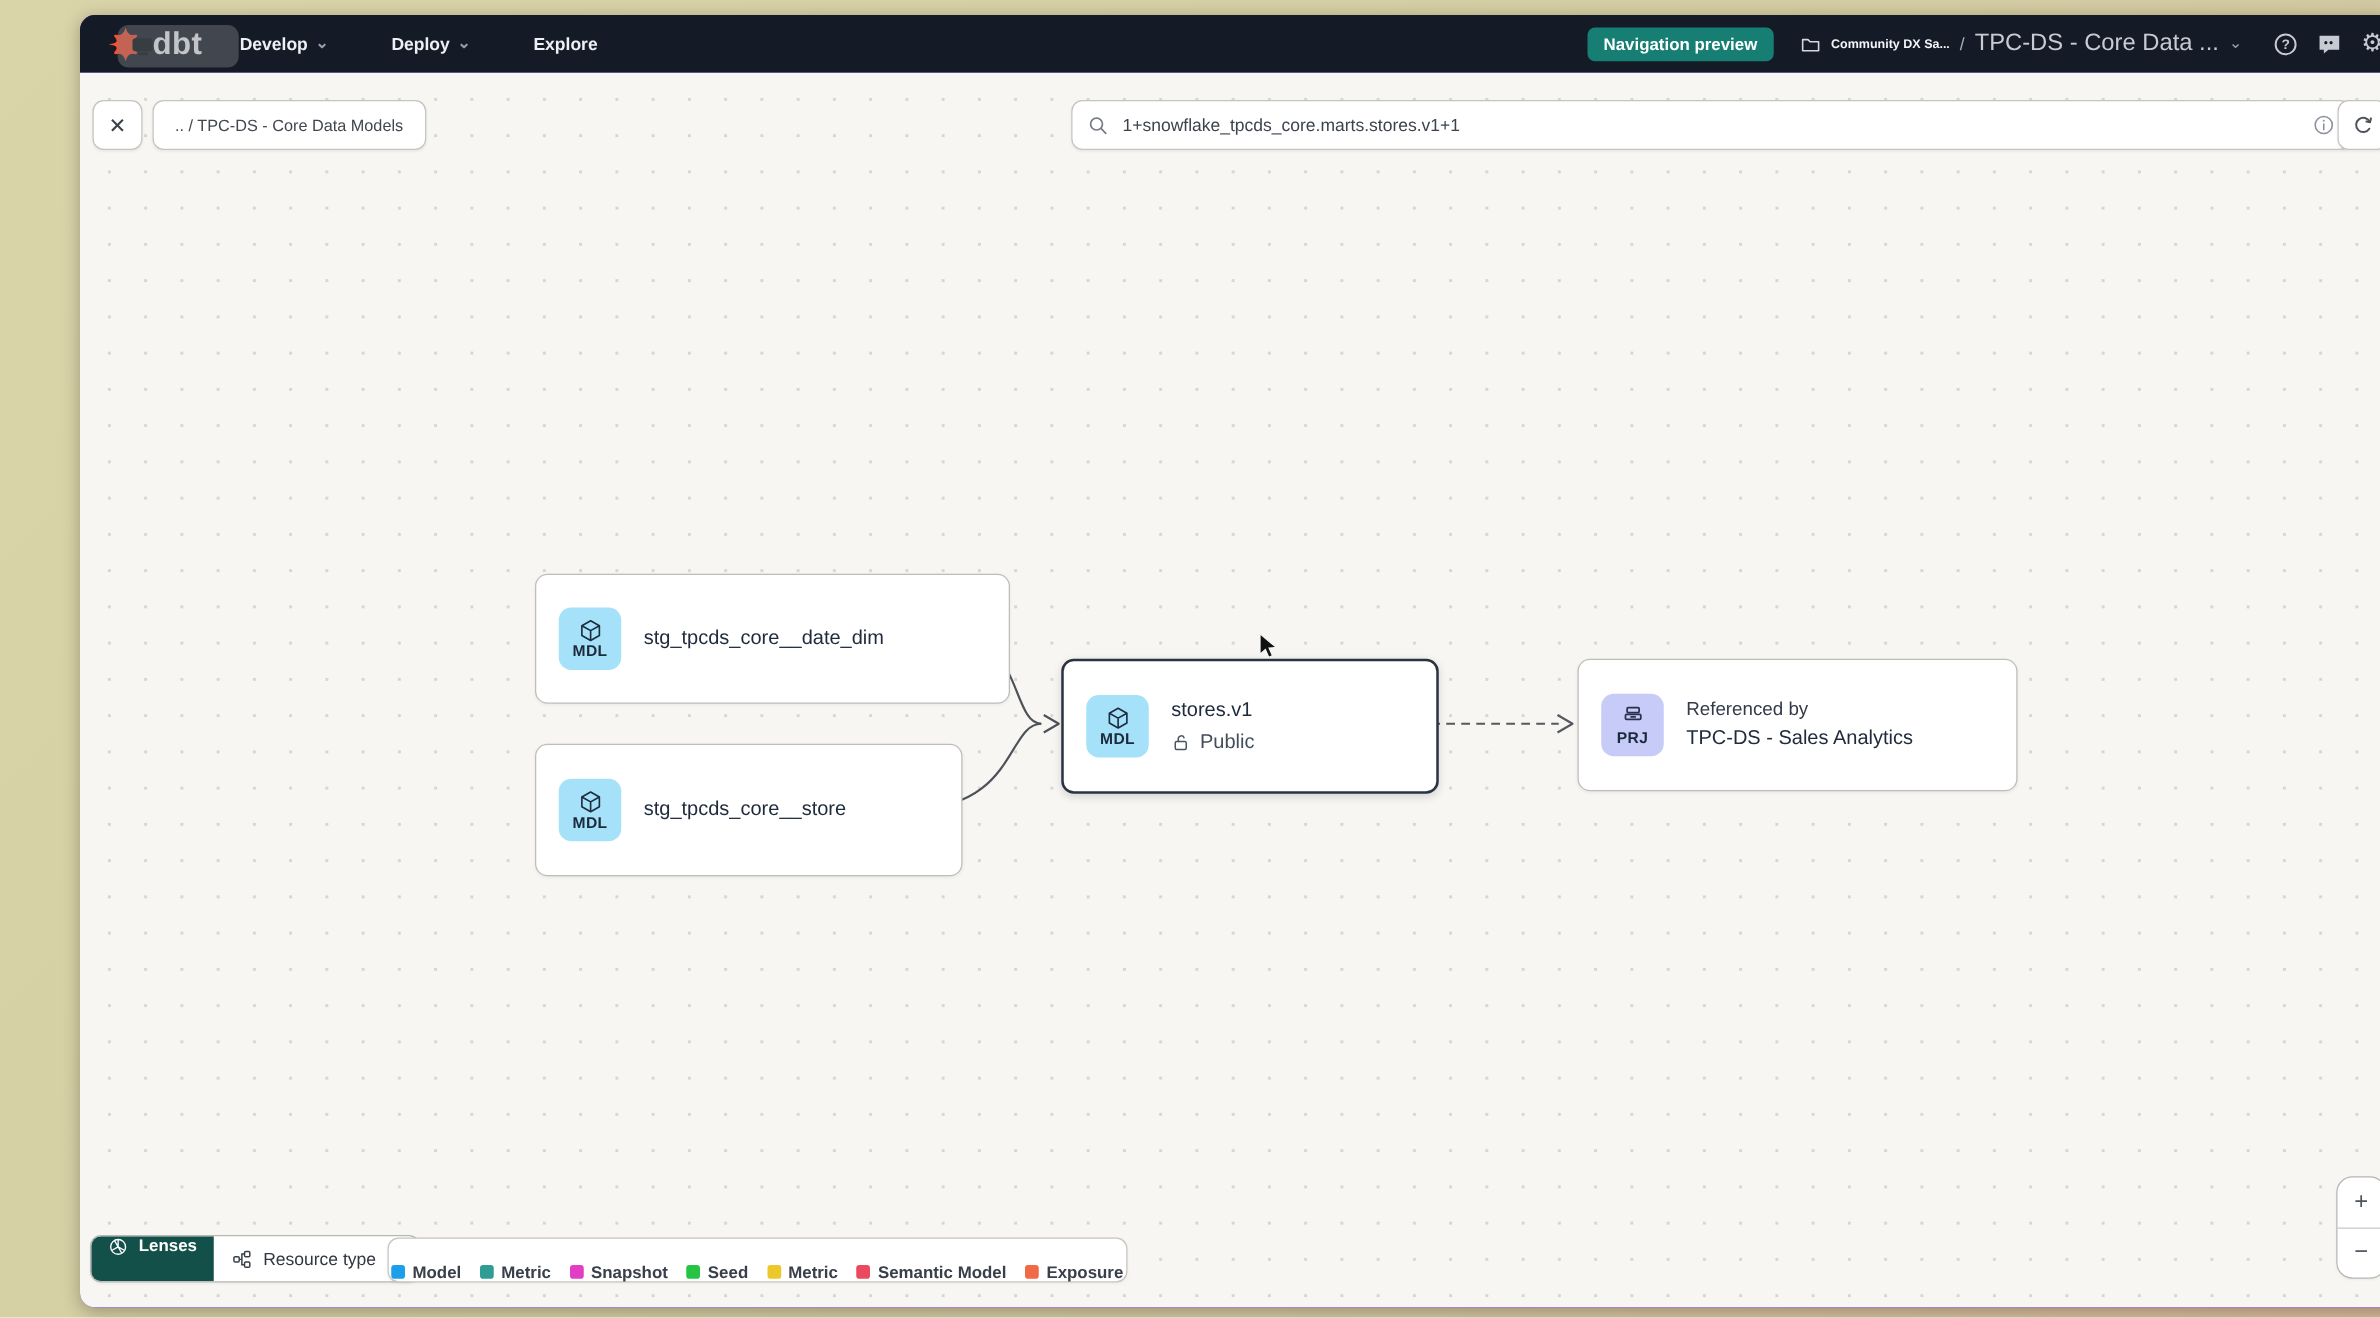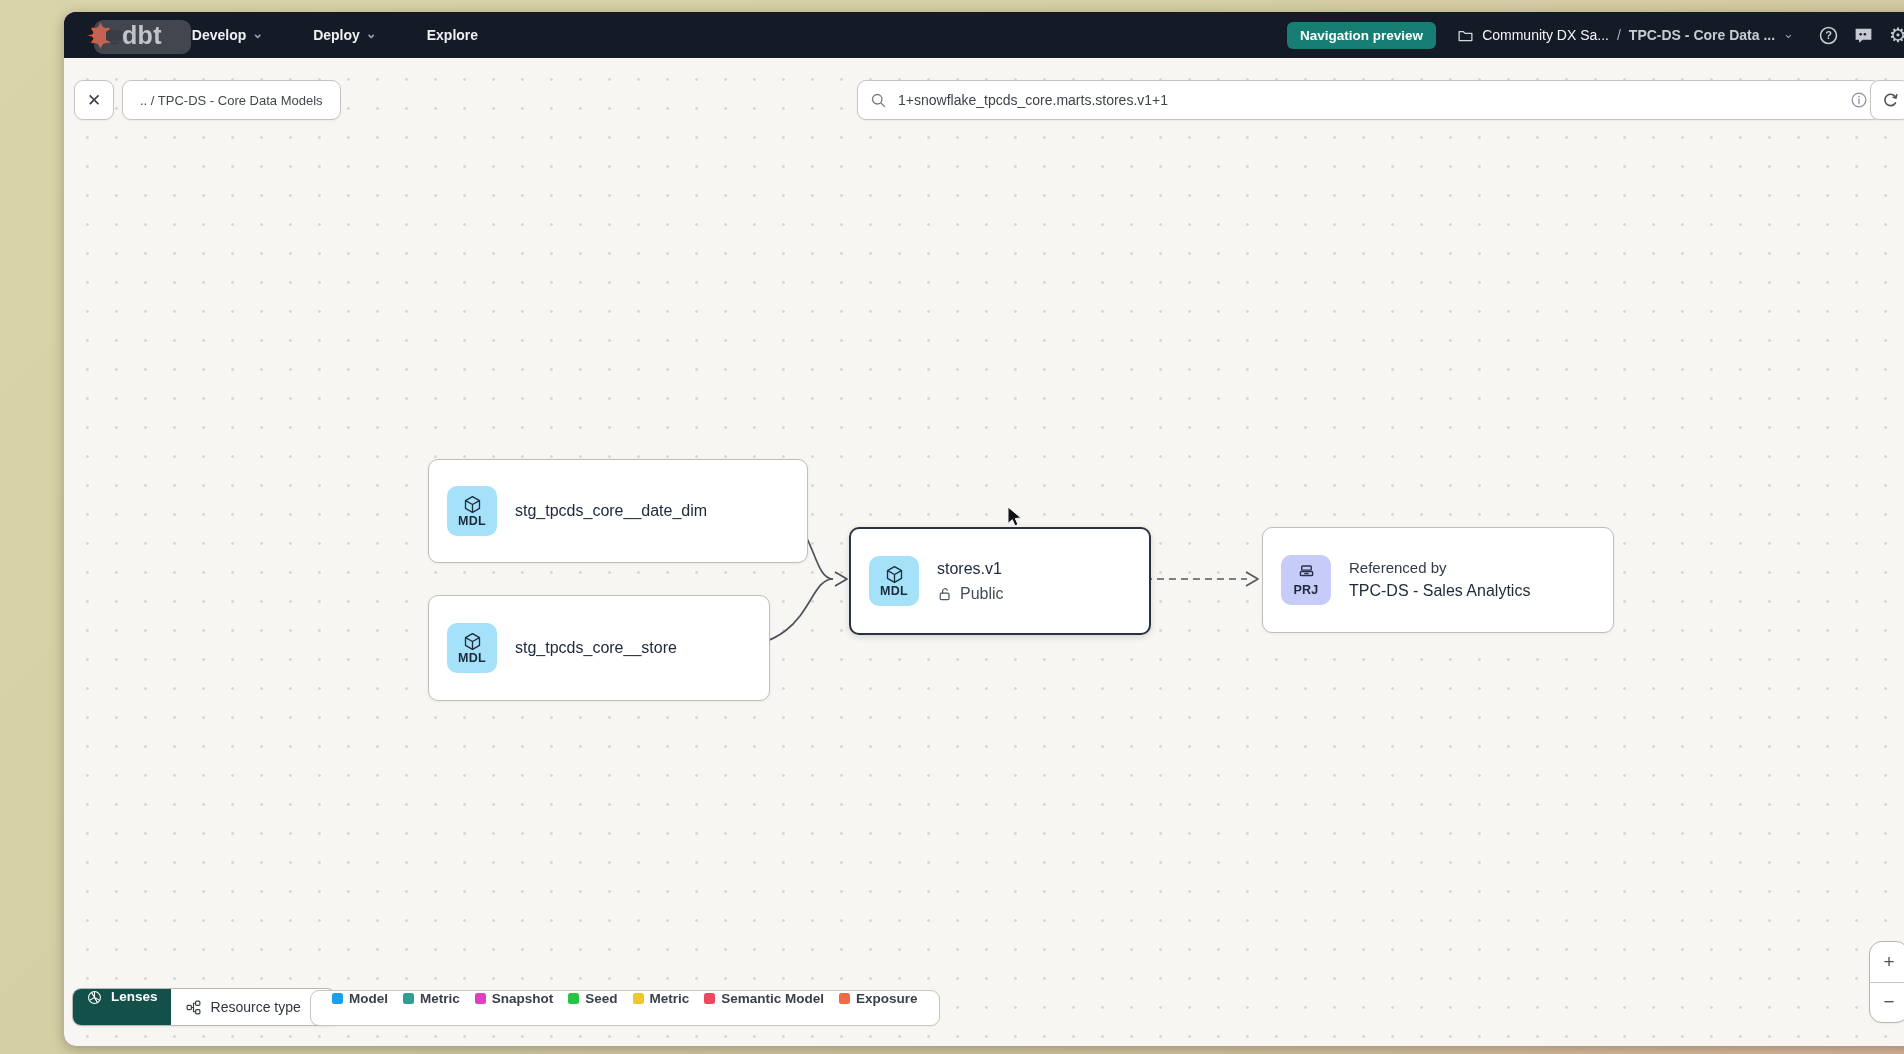--- a/index.html
+++ b/index.html
@@ -20,23 +20,23 @@
   .logo{display:flex;align-items:center;gap:7px;}
   .logo-text{color:#fff;font-weight:bold;font-size:25px;letter-spacing:.3px;line-height:1;}
   .nav-menus{display:flex;align-items:center;gap:50px;}
   .nav-menu{display:flex;align-items:center;gap:6px;color:#eef1f4;font-weight:bold;
     font-size:14px;cursor:default;}
   .chev{color:#97a0ac;font-size:13px;line-height:1;transform:translateY(-2px);}
   .nav-right{margin-left:auto;display:flex;align-items:center;gap:15px;}
   .preview-badge{background:#177e74;color:#fff;font-weight:bold;font-size:13.5px;
     padding:6px 13px;border-radius:6px;white-space:nowrap;}
   .crumb{display:flex;align-items:center;gap:8px;margin-left:6px;white-space:nowrap;}
-  .crumb-account{color:#f3f5f7;font-weight:normal;font-size:14px;}
+  .crumb-account{color:#f3f5f7;font-weight:bold;font-size:10px;}
   .crumb-sep{color:#aab1bb;font-size:14px;}
-  .crumb-project{color:#c7ccd4;font-size:14px;font-weight:bold;}
+  .crumb-project{color:#c7ccd4;font-size:19px;}
   .nav-icons{display:flex;align-items:center;gap:13px;margin-left:8px;}
   .nav-icon{display:flex;align-items:center;justify-content:center;width:22px;height:22px;}
   .gear-glyph{color:#c6cbd3;font-size:20px;line-height:1;}
   
   .rec-pill{position:absolute;left:30px;top:8px;width:86px;height:34px;border-radius:9px;
     background:rgba(120,124,130,.45);z-index:7;display:flex;align-items:center;padding-left:11px;}
   
   .canvas{position:absolute;top:46px;left:0;right:0;bottom:0;
     background-color:#f7f6f3;
     background-image:radial-gradient(circle,#d9d6d0 1.3px,transparent 1.5px);
@@ -66,22 +66,22 @@
   .ref-small{font-size:15px;color:#333b48;margin-bottom:5px;}
   .edges{position:absolute;left:0;top:0;pointer-events:none;}
   
   .lens-ctrl{position:absolute;left:8px;top:930px;height:36px;display:flex;
     border:1px solid #b9b7b4;border-radius:9px;overflow:hidden;background:#fff;
     box-shadow:0 1px 2px rgba(0,0,0,.05);}
   .lens-seg{background:#14504a;color:#fff;display:flex;align-items:flex-start;gap:8px;
     padding:0 13px;font-size:13.5px;font-weight:bold;}
   .res-seg{display:flex;align-items:center;gap:9px;padding:0 14px;font-size:14px;color:#30363e;}
   .legend{position:absolute;left:246px;top:932px;height:34px;background:#fff;
-    border:1px solid #c7c5c2;border-radius:9px;display:flex;align-items:flex-start;gap:15px;
-    padding:0 21px;box-shadow:0 1px 2px rgba(0,0,0,.04);}
+    border:1px solid #c7c5c2;border-radius:9px;display:flex;align-items:flex-end;gap:15px;
+    padding:0 2px;box-shadow:0 1px 2px rgba(0,0,0,.04);}
   .legend-item{display:flex;align-items:center;gap:6px;font-size:13.5px;font-weight:600;color:#3a404a;white-space:nowrap;}
   .swatch{width:11px;height:11px;border-radius:2.5px;flex:0 0 auto;}
   .zoomctl{position:absolute;left:1805px;top:883px;width:38px;height:80px;background:#fff;
     border:1px solid #b8b6b3;border-radius:13px;display:flex;flex-direction:column;overflow:hidden;
     box-shadow:0 1px 2px rgba(0,0,0,.05);}
   .zoomcell{flex:1;display:flex;align-items:center;justify-content:center;font-size:19px;color:#4e545c;}
   .zoomcell + .zoomcell{border-top:1px solid #c9c7c4;}
   .cursor{position:absolute;left:940px;top:448px;z-index:9;}
 </style>
 </head>

